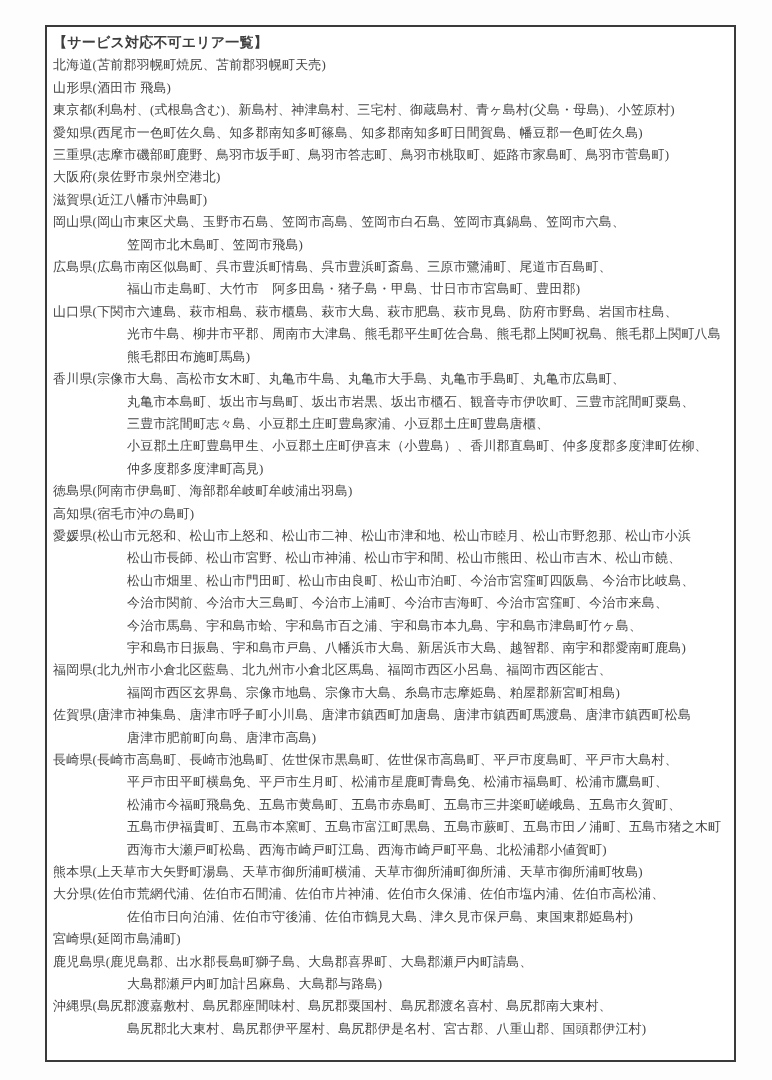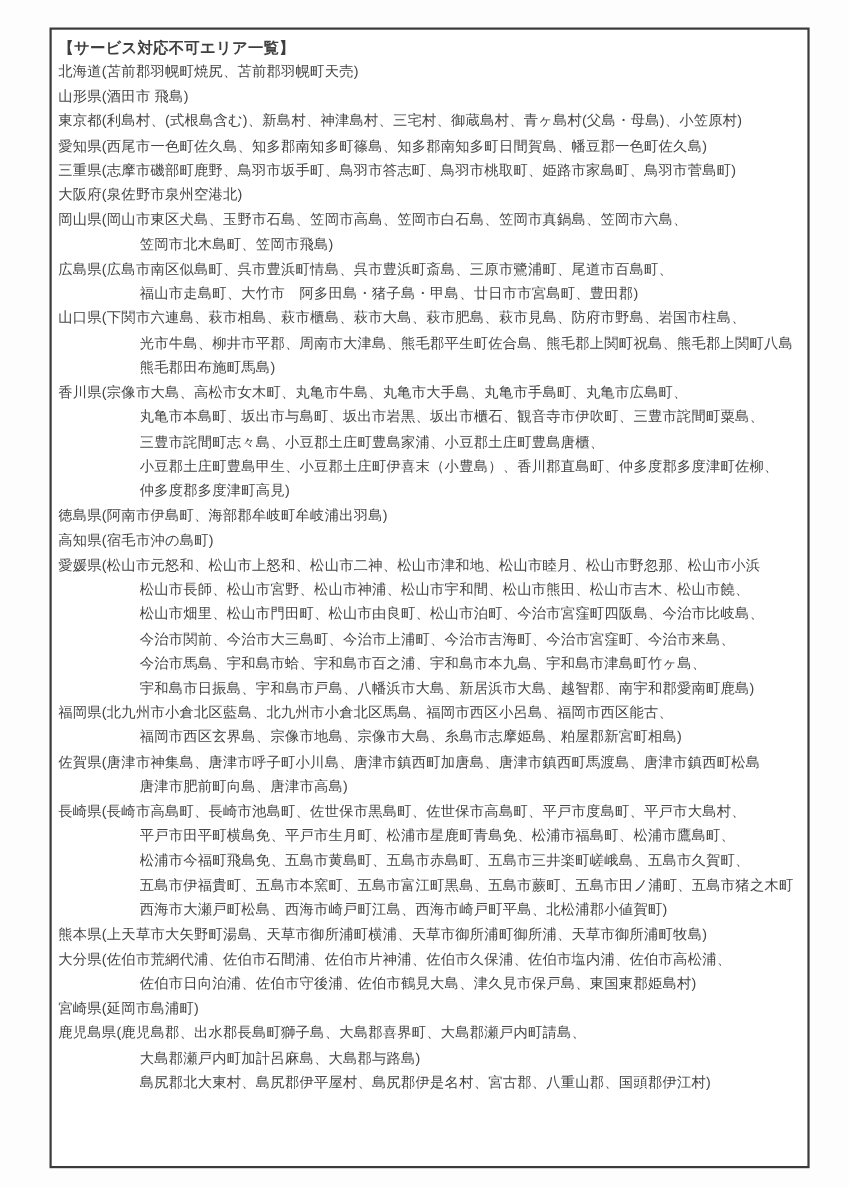--- a/index.html
+++ b/index.html
@@ -20,20 +20,21 @@
     position: absolute;
     left: 45px;
     top: 25px;
     width: 691px;
     height: 1037px;
     box-sizing: border-box;
     border: 2px solid #3a3a3a;
     background: #ffffff;
     padding: 5px 6px 4px 6px;
     overflow: hidden;
+    font-family: Liberation Serif, serif;
   }
   .doc-title {
     font-size: 14px;
     line-height: 22.4px;
     color: #3f3f3f;
     font-weight: bold;
     white-space: nowrap;
     letter-spacing: 0.2px;
   }
   .line {
@@ -54,20 +55,21 @@
 <div class="page">
   <div class="doc-frame">
     <div class="doc-title">【サービス対応不可エリア一覧】</div>
     <div class="entries">
         <div class="line">北海道(苫前郡羽幌町焼尻、苫前郡羽幌町天売)</div>
         <div class="line">山形県(酒田市 飛島)</div>
         <div class="line">東京都(利島村、(式根島含む)、新島村、神津島村、三宅村、御蔵島村、青ヶ島村(父島・母島)、小笠原村)</div>
         <div class="line">愛知県(西尾市一色町佐久島、知多郡南知多町篠島、知多郡南知多町日間賀島、幡豆郡一色町佐久島)</div>
         <div class="line">三重県(志摩市磯部町鹿野、鳥羽市坂手町、鳥羽市答志町、鳥羽市桃取町、姫路市家島町、鳥羽市菅島町)</div>
         <div class="line">大阪府(泉佐野市泉州空港北)</div>
+        <div class="line">滋賀県(近江八幡市沖島町)</div>
         <div class="line">岡山県(岡山市東区犬島、玉野市石島、笠岡市高島、笠岡市白石島、笠岡市真鍋島、笠岡市六島、</div>
         <div class="line cont">笠岡市北木島町、笠岡市飛島)</div>
         <div class="line">広島県(広島市南区似島町、呉市豊浜町情島、呉市豊浜町斎島、三原市鷺浦町、尾道市百島町、</div>
         <div class="line cont">福山市走島町、大竹市　阿多田島・猪子島・甲島、廿日市市宮島町、豊田郡)</div>
         <div class="line">山口県(下関市六連島、萩市相島、萩市櫃島、萩市大島、萩市肥島、萩市見島、防府市野島、岩国市柱島、</div>
         <div class="line cont">光市牛島、柳井市平郡、周南市大津島、熊毛郡平生町佐合島、熊毛郡上関町祝島、熊毛郡上関町八島</div>
         <div class="line cont">熊毛郡田布施町馬島)</div>
         <div class="line">香川県(宗像市大島、高松市女木町、丸亀市牛島、丸亀市大手島、丸亀市手島町、丸亀市広島町、</div>
         <div class="line cont">丸亀市本島町、坂出市与島町、坂出市岩黒、坂出市櫃石、観音寺市伊吹町、三豊市詫間町粟島、</div>
         <div class="line cont">三豊市詫間町志々島、小豆郡土庄町豊島家浦、小豆郡土庄町豊島唐櫃、</div>
@@ -89,16 +91,17 @@
         <div class="line cont">平戸市田平町横島免、平戸市生月町、松浦市星鹿町青島免、松浦市福島町、松浦市鷹島町、</div>
         <div class="line cont">松浦市今福町飛島免、五島市黄島町、五島市赤島町、五島市三井楽町嵯峨島、五島市久賀町、</div>
         <div class="line cont">五島市伊福貴町、五島市本窯町、五島市富江町黒島、五島市蕨町、五島市田ノ浦町、五島市猪之木町</div>
         <div class="line cont">西海市大瀬戸町松島、西海市崎戸町江島、西海市崎戸町平島、北松浦郡小値賀町)</div>
         <div class="line">熊本県(上天草市大矢野町湯島、天草市御所浦町横浦、天草市御所浦町御所浦、天草市御所浦町牧島)</div>
         <div class="line">大分県(佐伯市荒網代浦、佐伯市石間浦、佐伯市片神浦、佐伯市久保浦、佐伯市塩内浦、佐伯市高松浦、</div>
         <div class="line cont">佐伯市日向泊浦、佐伯市守後浦、佐伯市鶴見大島、津久見市保戸島、東国東郡姫島村)</div>
         <div class="line">宮崎県(延岡市島浦町)</div>
         <div class="line">鹿児島県(鹿児島郡、出水郡長島町獅子島、大島郡喜界町、大島郡瀬戸内町請島、</div>
         <div class="line cont">大島郡瀬戸内町加計呂麻島、大島郡与路島)</div>
+        <div class="line">沖縄県(島尻郡渡嘉敷村、島尻郡座間味村、島尻郡粟国村、島尻郡渡名喜村、島尻郡南大東村、</div>
         <div class="line cont">島尻郡北大東村、島尻郡伊平屋村、島尻郡伊是名村、宮古郡、八重山郡、国頭郡伊江村)</div>
       </div>
   </div>
 </div>
 
 </body></html>

